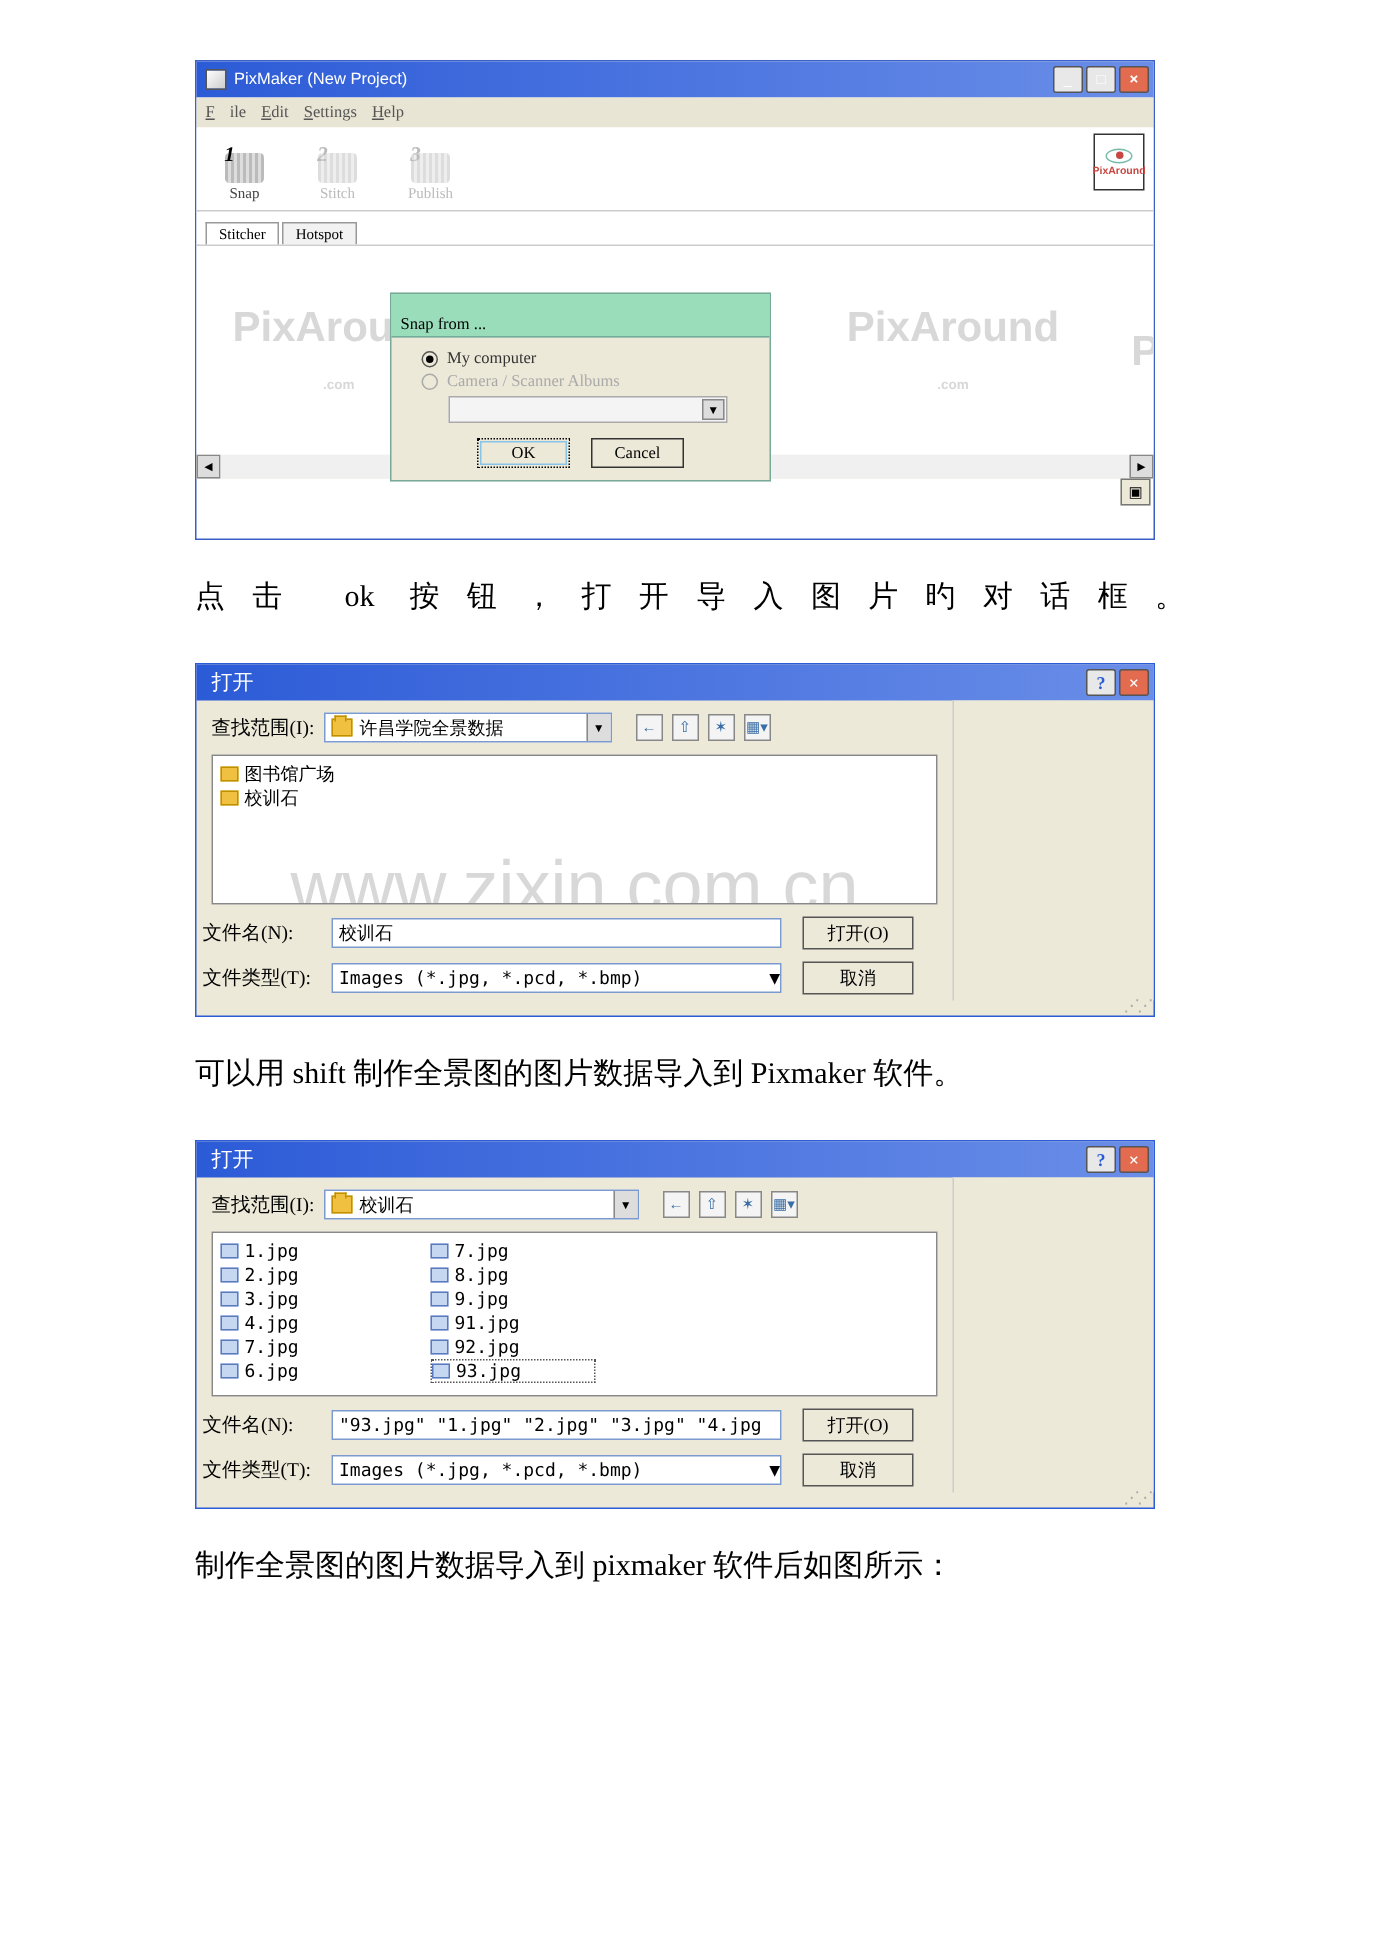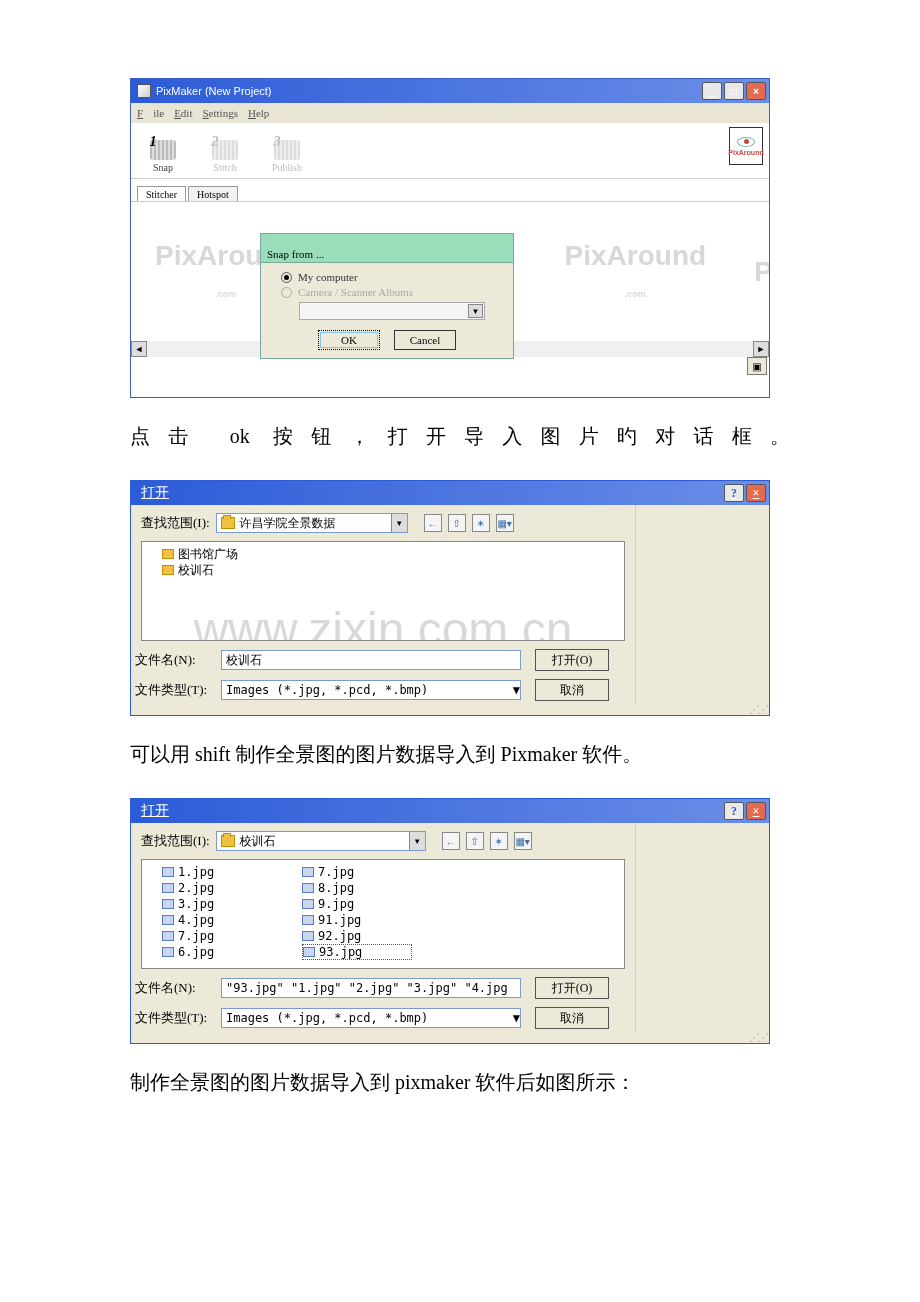--- a/index.html
+++ b/index.html
@@ -194,21 +194,20 @@
   background: #ece9d8;
   font-family: SimSun, Tahoma;
 }
 .open-title {
   height: 24px;
   background: linear-gradient(to right,#2c5bd7,#6a8ee8);
   color:#fff;
   display:flex; align-items:center;
   padding: 0 3px 0 10px;
   font-size: 14px;
-  text-decoration: underline;
 }
 .open-title .qbtn {
   width:20px; height:18px; background:#e8e8e8; border:1px solid #555;
   border-radius:2px; color:#2c5bd7; font-weight:bold; font-size:12px;
   display:flex; align-items:center; justify-content:center; margin-left:2px;
 }
 .lookup-row {
   display:flex; align-items:center;
   padding: 8px 10px 4px;
   font-size: 13px;
@@ -232,21 +231,21 @@
 .nav-icons { display:flex; gap:6px; margin-left: 10px;}
 .nav-icon {
   width:18px; height:18px; border:1px solid #888; background:#f4f4f4;
   display:flex; align-items:center; justify-content:center; font-size:10px; color:#3a6ea5;
 }
 .file-list-area {
   margin: 4px 10px;
   border: 1px solid #888;
   background:#fff;
   height: 100px;
-  padding: 4px 20px;
+  padding: 4px 5px;
   display: flex;
   flex-wrap: wrap;
   align-content: flex-start;
   flex-direction: column;
   column-gap: 30px;
   overflow: hidden;
   position: relative;
 }
 .file-list-area.tall { height: 110px; }
 .file-item {
@@ -299,21 +298,21 @@
   pointer-events:none;
   left: 40px; top: 60px; right: 40px;
   text-align: center;
   white-space: nowrap;
 }
 .rel { position: relative; }
 </style>
 </head>
 <body>
 
-<div class="rel" style="position:relative; width:640px;margin-top:38px;">
+<div class="rel" style="position:relative; width:640px;">
 <div class="pixmaker-window screenshot">
   <div class="titlebar">
     <div class="title-icon"></div>
     <span>PixMaker (New Project)</span>
     <div class="spacer"></div>
     <div class="win-btn">_</div>
     <div class="win-btn">□</div>
     <div class="win-btn close">×</div>
   </div>
   <div class="menubar">

